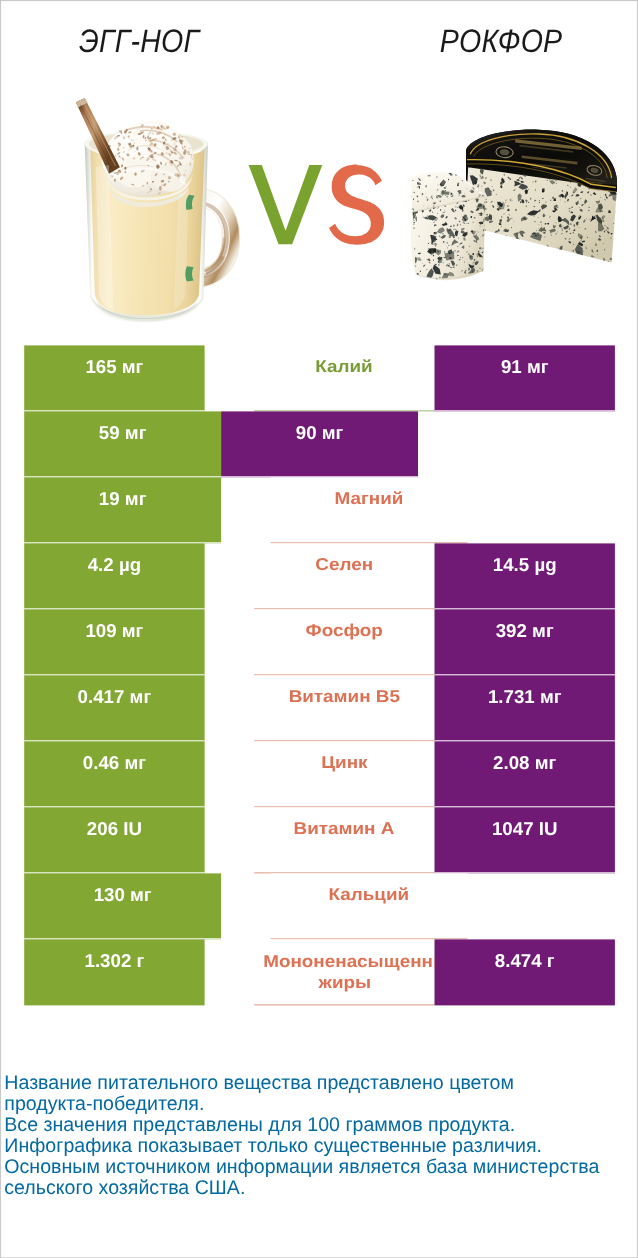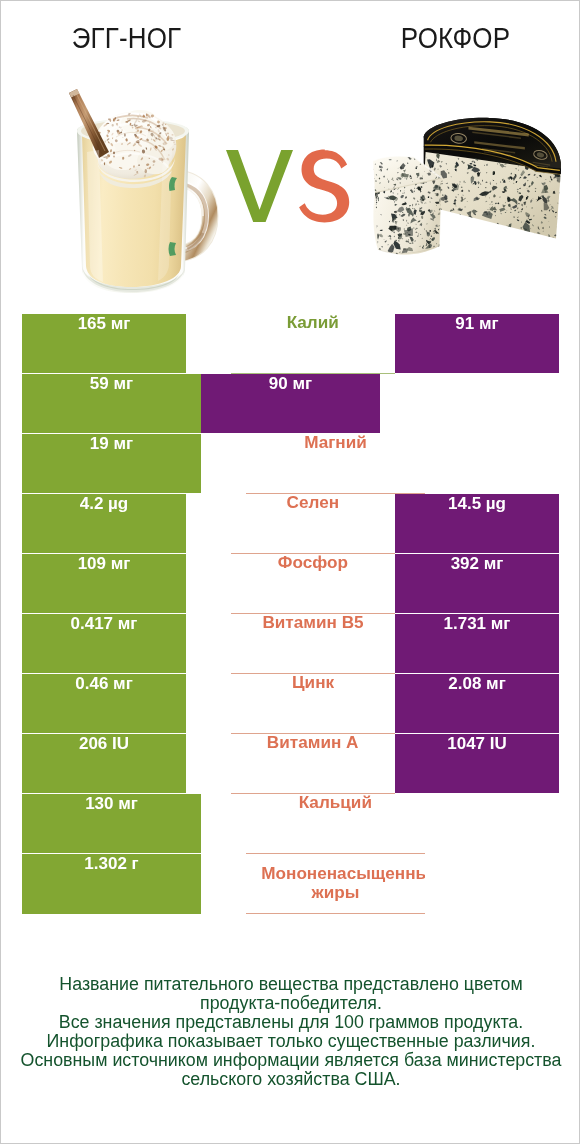--- a/index.html
+++ b/index.html
@@ -5,59 +5,59 @@
   html,body{margin:0;padding:0;}
   body{
     width:580px;height:1144px;background:#ffffff;
     font-family:"Liberation Sans", sans-serif;
     -webkit-font-smoothing:antialiased;
     overflow:hidden;position:relative;
   }
   .page{position:relative;width:580px;height:1144px;box-sizing:border-box;border:1px solid #c9c9c9;}
 
   
-  .titles{position:absolute;left:0;top:0;width:580px;height:60px;}
+  .titles{position:absolute;left:0;top:0;width:580px;height:60px;font-style:italic;}
   .title{
     position:absolute;top:20px;text-align:center;
     font-size:29.5px;letter-spacing:0.2px;color:#1a1a1a;font-weight:400;
     transform:scaleX(0.88);
   }
   .title-left{left:0;width:251px;}
   .title-right{left:329px;width:251px;}
 
   
   .hero{position:absolute;left:0;top:0;width:580px;height:300px;}
   .img-left{position:absolute;left:68px;top:85px;}
   .img-right{position:absolute;left:364px;top:114px;}
   .vs{position:absolute;left:224px;top:148px;}
 
   
   .table{position:absolute;left:21px;top:313px;width:537px;}
   .row{display:flex;height:60px;}
-  .cell{display:flex;align-items:flex-start;justify-content:center;width:179px;box-sizing:border-box;padding-bottom:20px;}
+  .cell{display:flex;align-items:center;justify-content:center;width:179px;box-sizing:border-box;padding-bottom:20px;}
   .cell-left{background:#82a733;color:#ffffff;border-bottom:1.5px solid #ffffff;}
   .cell-right{background:#701a75;color:#ffffff;border-bottom:1.5px solid #ffffff;}
   .cell-mid{background:#ffffff;text-align:center;line-height:1.15;overflow:hidden;margin-left:45px;}
   .row:last-child .cell-left,.row:last-child .cell-right{border-bottom:none;}
   .val{font-weight:700;font-size:17px;white-space:nowrap;}
   .val .u{font-weight:700;}
   .lbl{font-weight:700;font-size:15.6px;display:inline-block;transform:scaleX(1.1);}
   .green-lbl{color:#7a9c36;}
   .orange-lbl{color:#dd7153;}
   .mid-green{border-bottom:1px solid #a8bf7a;}
   .mid-orange{border-bottom:1px solid #dfa48e;}
   .cell-mid-wide{justify-content:center;}
   .cell-mid-wide .lbl{width:179px;transform:scaleX(1.1) translateY(10px);}
   .lbl .ln1{display:block;margin-left:22px;white-space:nowrap;text-align:left;line-height:19px;}
   .lbl .ln2{display:block;line-height:19px;}
 
   
   .footer{
     position:absolute;left:0;top:974px;width:580px;
-    text-align:center;color:#14532d;font-size:18px;line-height:19px;
+    text-align:left;color:#0369a1;font-size:18px;line-height:19px;
   }
   .footer > div{transform:scaleX(0.99);}
 </style>
 </head>
 <body>
 
 <div class="page">
   <div class="titles">
     <div class="title title-left">ЭГГ-НОГ</div>
     <div class="title title-right">РОКФОР</div>
@@ -1471,20 +1471,23 @@
       <div class="row">
         <div class="cell cell-left">
           <span class="val">1.302 <span class="u">г</span></span>
         </div>
         <div class="cell cell-mid mid-orange cell-mid-wide">
           <span class="lbl orange-lbl">
             <span class="ln1">Мононенасыщенные</span>
             <span class="ln2">жиры</span>
           </span>
         </div>
+        <div class="cell cell-right">
+          <span class="val">8.474 <span class="u">г</span></span>
+        </div>
       </div>
     </div>
 
   <div class="footer" id="footer">
       <div>Название питательного вещества представлено цветом</div>
       <div>продукта-победителя.</div>
       <div>Все значения представлены для 100 граммов продукта.</div>
       <div>Инфографика показывает только существенные различия.</div>
       <div>Основным источником информации является база министерства</div>
       <div>сельского хозяйства США.</div>

